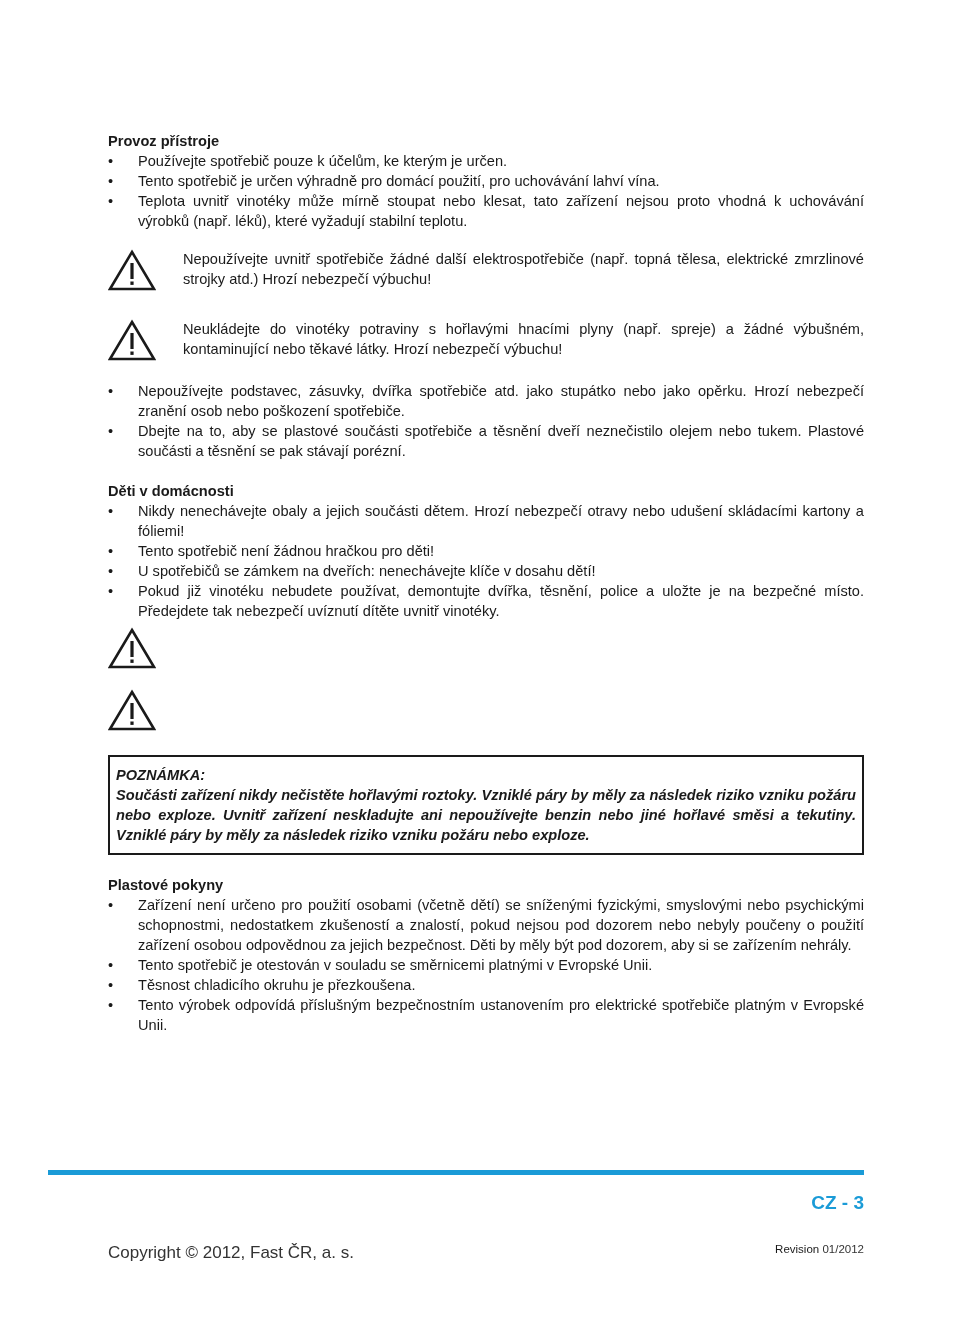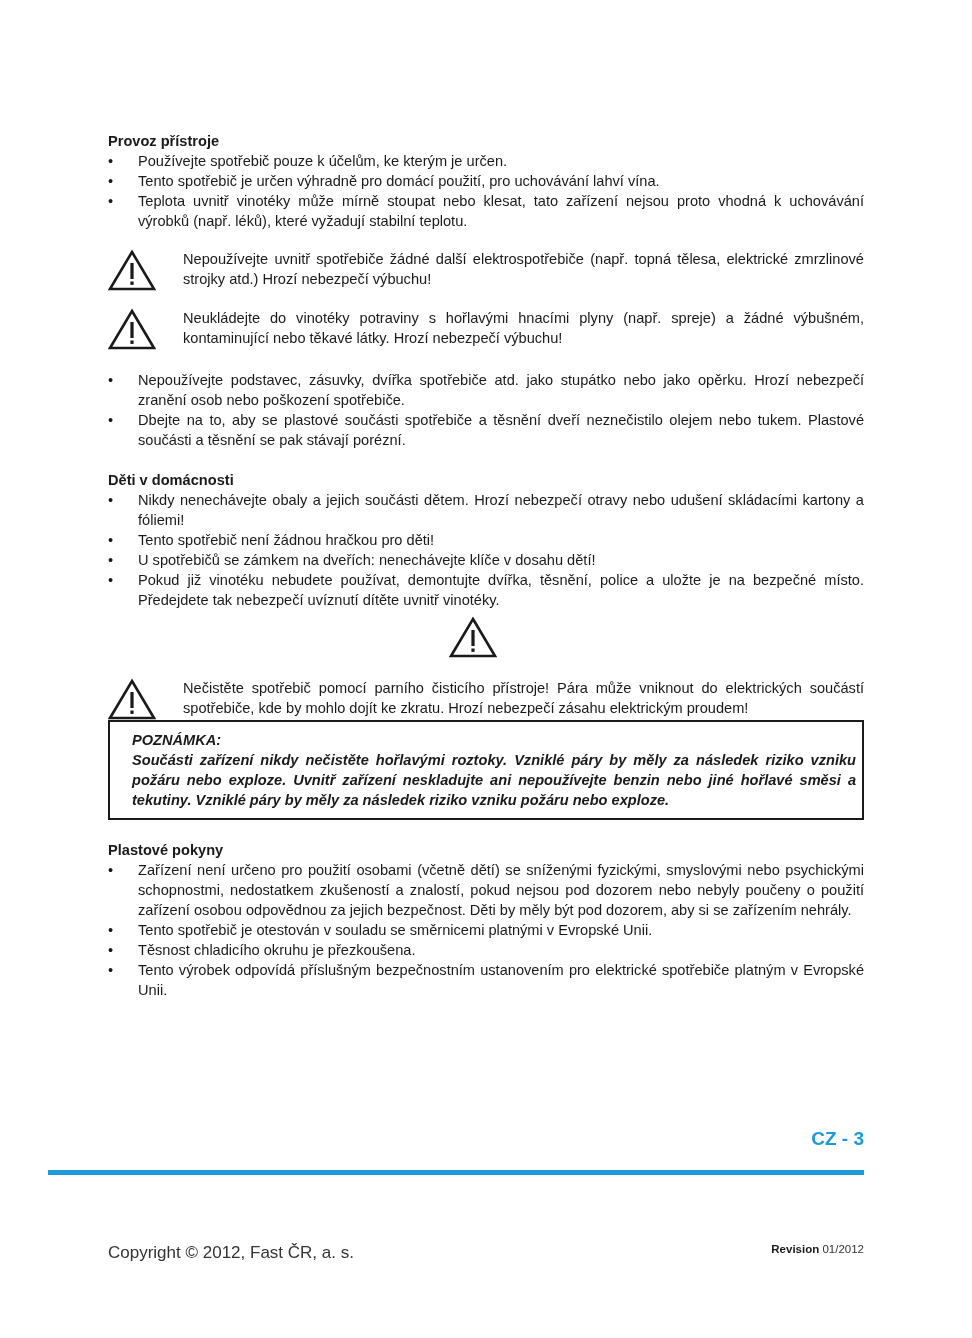--- a/index.html
+++ b/index.html
@@ -15,45 +15,45 @@
     margin: 0; font-size: 14.6px; font-weight: bold; line-height: 20px;
   }
   ul.bullets { list-style: none; margin: 0; padding: 0; }
   ul.bullets li {
     position: relative; padding-left: 30px; text-align: justify;
   }
   ul.bullets li .dot {
     position: absolute; left: 0; top: 0; width: 10px; text-align: left;
   }
   .warn {
-    display: flex; align-items: flex-start; margin-top: 14px; justify-content: center;
+    display: flex; align-items: flex-start; margin-top: 14px;
   }
   .warn .icon { width: 48px; height: 42px; margin-right: 27px; flex: 0 0 48px; margin-top: 0px; }
   .warn .text { flex: 1; text-align: justify; }
   .mt-lg { margin-top: 20px; }
   .note {
-    border: 2px solid #1a1a1a; padding: 8px 6px 8px 22px;
+    margin-top: 24px; border: 2px solid #1a1a1a; padding: 8px 6px 8px 6px;
     font-style: italic; font-weight: bold; text-align: justify;
   }
   .note .title { display: block; }
   .footer-line {
     position: absolute; left: 48px; top: 1170px; width: 816px; height: 5px;
     background: #1a9bd7;
   }
   .page-num {
-    position: absolute; right: 108px; top: 1128px; font-size: 19px;
+    position: absolute; right: 108px; top: 1192px; font-size: 19px;
     font-weight: bold; color: #1a9bd7;
   }
   .copyright {
     position: absolute; left: 108px; top: 1243px; font-size: 17px; color: #333;
   }
   .revision {
     position: absolute; right: 108px; top: 1243px; font-size: 11.5px; color: #333;
   }
-  .revision b { font-weight: bold; color: #1a1a1a; }
+  .revision b { font-weight: normal; color: #1a1a1a; }
 </style>
 </head>
 <body>
 
 <div class="content">
 
   <h3>Provoz přístroje</h3>
   <ul class="bullets">
     <li><span class="dot">•</span><span>Používejte spotřebič pouze k účelům, ke kterým je určen.</span></li>
     <li><span class="dot">•</span><span>Tento spotřebič je určen výhradně pro domácí použití, pro uchovávání lahví vína.</span></li>
@@ -62,21 +62,21 @@
 
   <div class="warn" style="margin-top:18px;">
     <svg class="icon" viewBox="0 0 48 42">
       <polygon points="24,3 46,40 2,40" fill="none" stroke="#1a1a1a" stroke-width="2.6" stroke-linejoin="miter"></polygon>
       <rect x="22.4" y="14" width="3.2" height="16" fill="#1a1a1a"></rect>
       <rect x="22.4" y="32.5" width="3.2" height="3.4" fill="#1a1a1a"></rect>
     </svg>
     <div class="text">Nepoužívejte uvnitř spotřebiče žádné další elektrospotřebiče (např. topná tělesa, elektrické zmrzlinové strojky atd.) Hrozí nebezpečí výbuchu!</div>
   </div>
 
-  <div class="warn" style="margin-top:17px;">
+  <div class="warn" style="margin-top:28px;">
     <svg class="icon" viewBox="0 0 48 42">
       <polygon points="24,3 46,40 2,40" fill="none" stroke="#1a1a1a" stroke-width="2.6" stroke-linejoin="miter"></polygon>
       <rect x="22.4" y="14" width="3.2" height="16" fill="#1a1a1a"></rect>
       <rect x="22.4" y="32.5" width="3.2" height="3.4" fill="#1a1a1a"></rect>
     </svg>
     <div class="text">Neukládejte do vinotéky potraviny s hořlavými hnacími plyny (např. spreje) a žádné výbušném, kontaminující nebo těkavé látky. Hrozí nebezpečí výbuchu!</div>
   </div>
 
   <ul class="bullets" style="margin-top:20px;">
     <li><span class="dot">•</span><span>Nepoužívejte podstavec, zásuvky, dvířka spotřebiče atd. jako stupátko nebo jako opěrku. Hrozí nebezpečí zranění osob nebo poškození spotřebiče.</span></li>
@@ -97,21 +97,20 @@
       <rect x="22.4" y="14" width="3.2" height="16" fill="#1a1a1a"></rect>
       <rect x="22.4" y="32.5" width="3.2" height="3.4" fill="#1a1a1a"></rect>
     </svg>
   </div>
   <div class="warn" style="margin-top:20px;">
     <svg class="icon" viewBox="0 0 48 42">
       <polygon points="24,3 46,40 2,40" fill="none" stroke="#1a1a1a" stroke-width="2.6" stroke-linejoin="miter"></polygon>
       <rect x="22.4" y="14" width="3.2" height="16" fill="#1a1a1a"></rect>
       <rect x="22.4" y="32.5" width="3.2" height="3.4" fill="#1a1a1a"></rect>
     </svg>
-    <div class="text">Nečistěte spotřebič pomocí parního čisticího přístroje! Pára může vniknout do elektrických součástí spotřebiče, kde by mohlo dojít ke zkratu. Hrozí nebezpečí zásahu elektrickým proudem!</div>
   </div>
 
   <div class="note">
     <span class="title">POZNÁMKA:</span>
     <span>Součásti zařízení nikdy nečistěte hořlavými roztoky. Vzniklé páry by měly za následek riziko vzniku požáru nebo exploze. Uvnitř zařízení neskladujte ani nepoužívejte benzin nebo jiné hořlavé směsi a tekutiny. Vzniklé páry by měly za následek riziko vzniku požáru nebo exploze.</span>
   </div>
 
   <h3 class="mt-lg">Plastové pokyny</h3>
   <ul class="bullets">
     <li><span class="dot">•</span><span>Zařízení není určeno pro použití osobami (včetně dětí) se sníženými fyzickými, smyslovými nebo psychickými schopnostmi, nedostatkem zkušeností a znalostí, pokud nejsou pod dozorem nebo nebyly poučeny o použití zařízení osobou odpovědnou za jejich bezpečnost. Děti by měly být pod dozorem, aby si se zařízením nehrály.</span></li>

